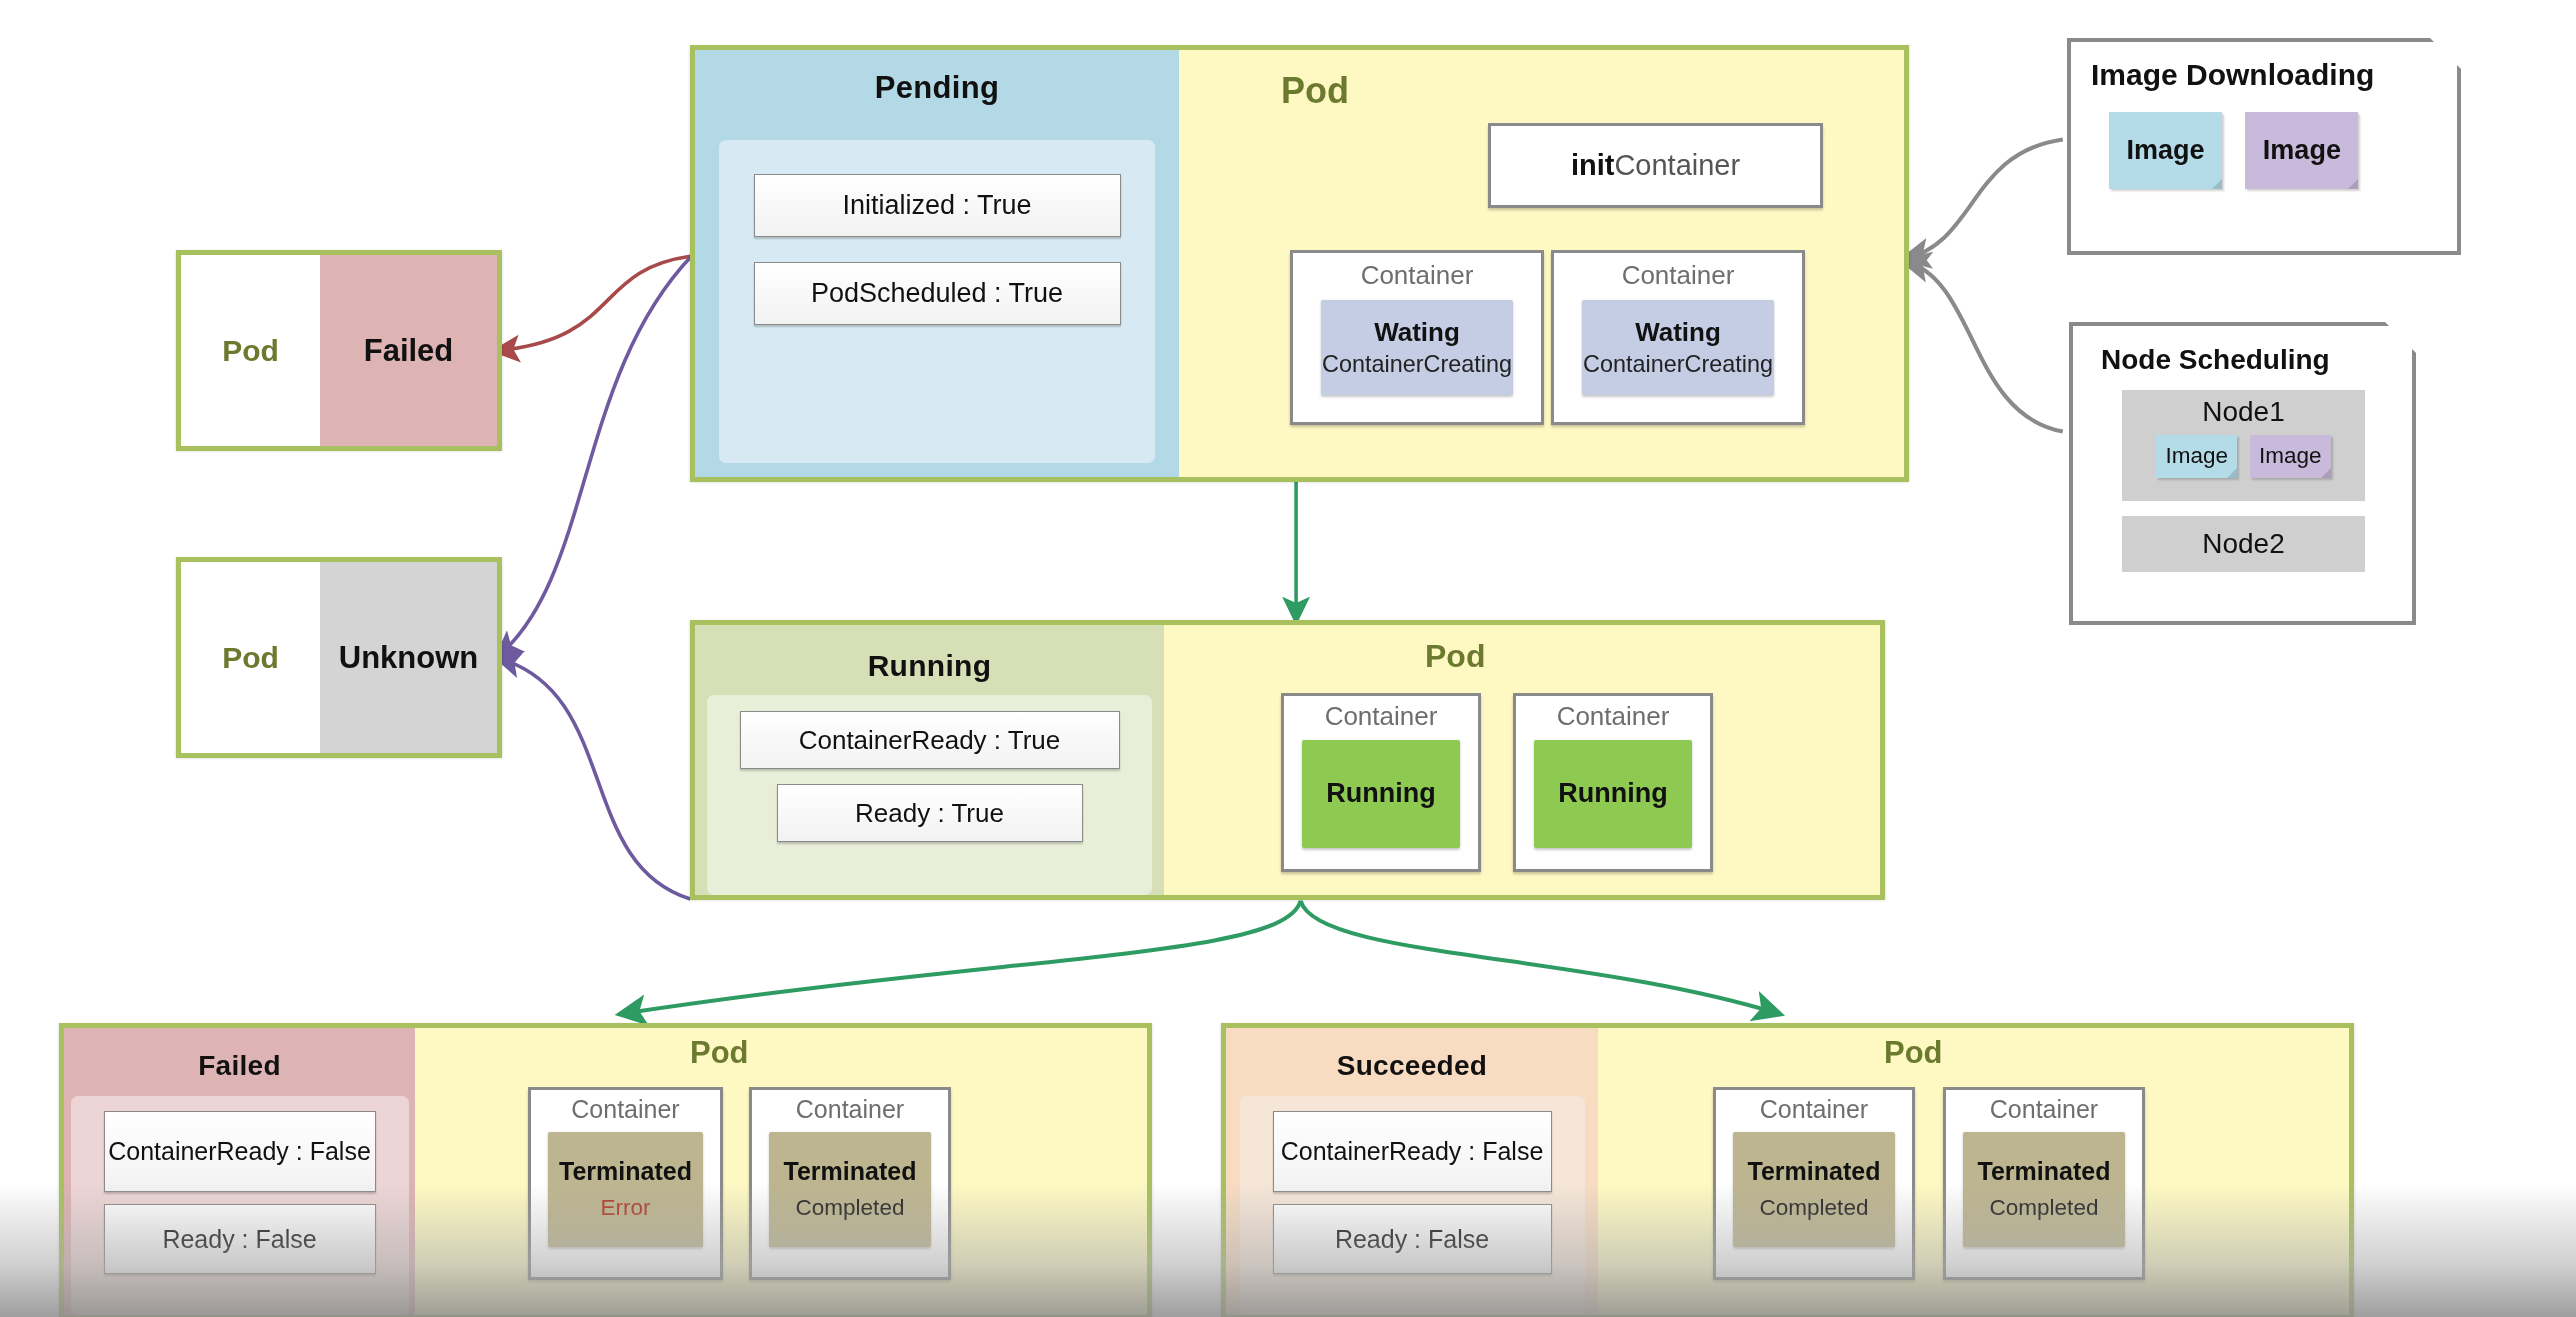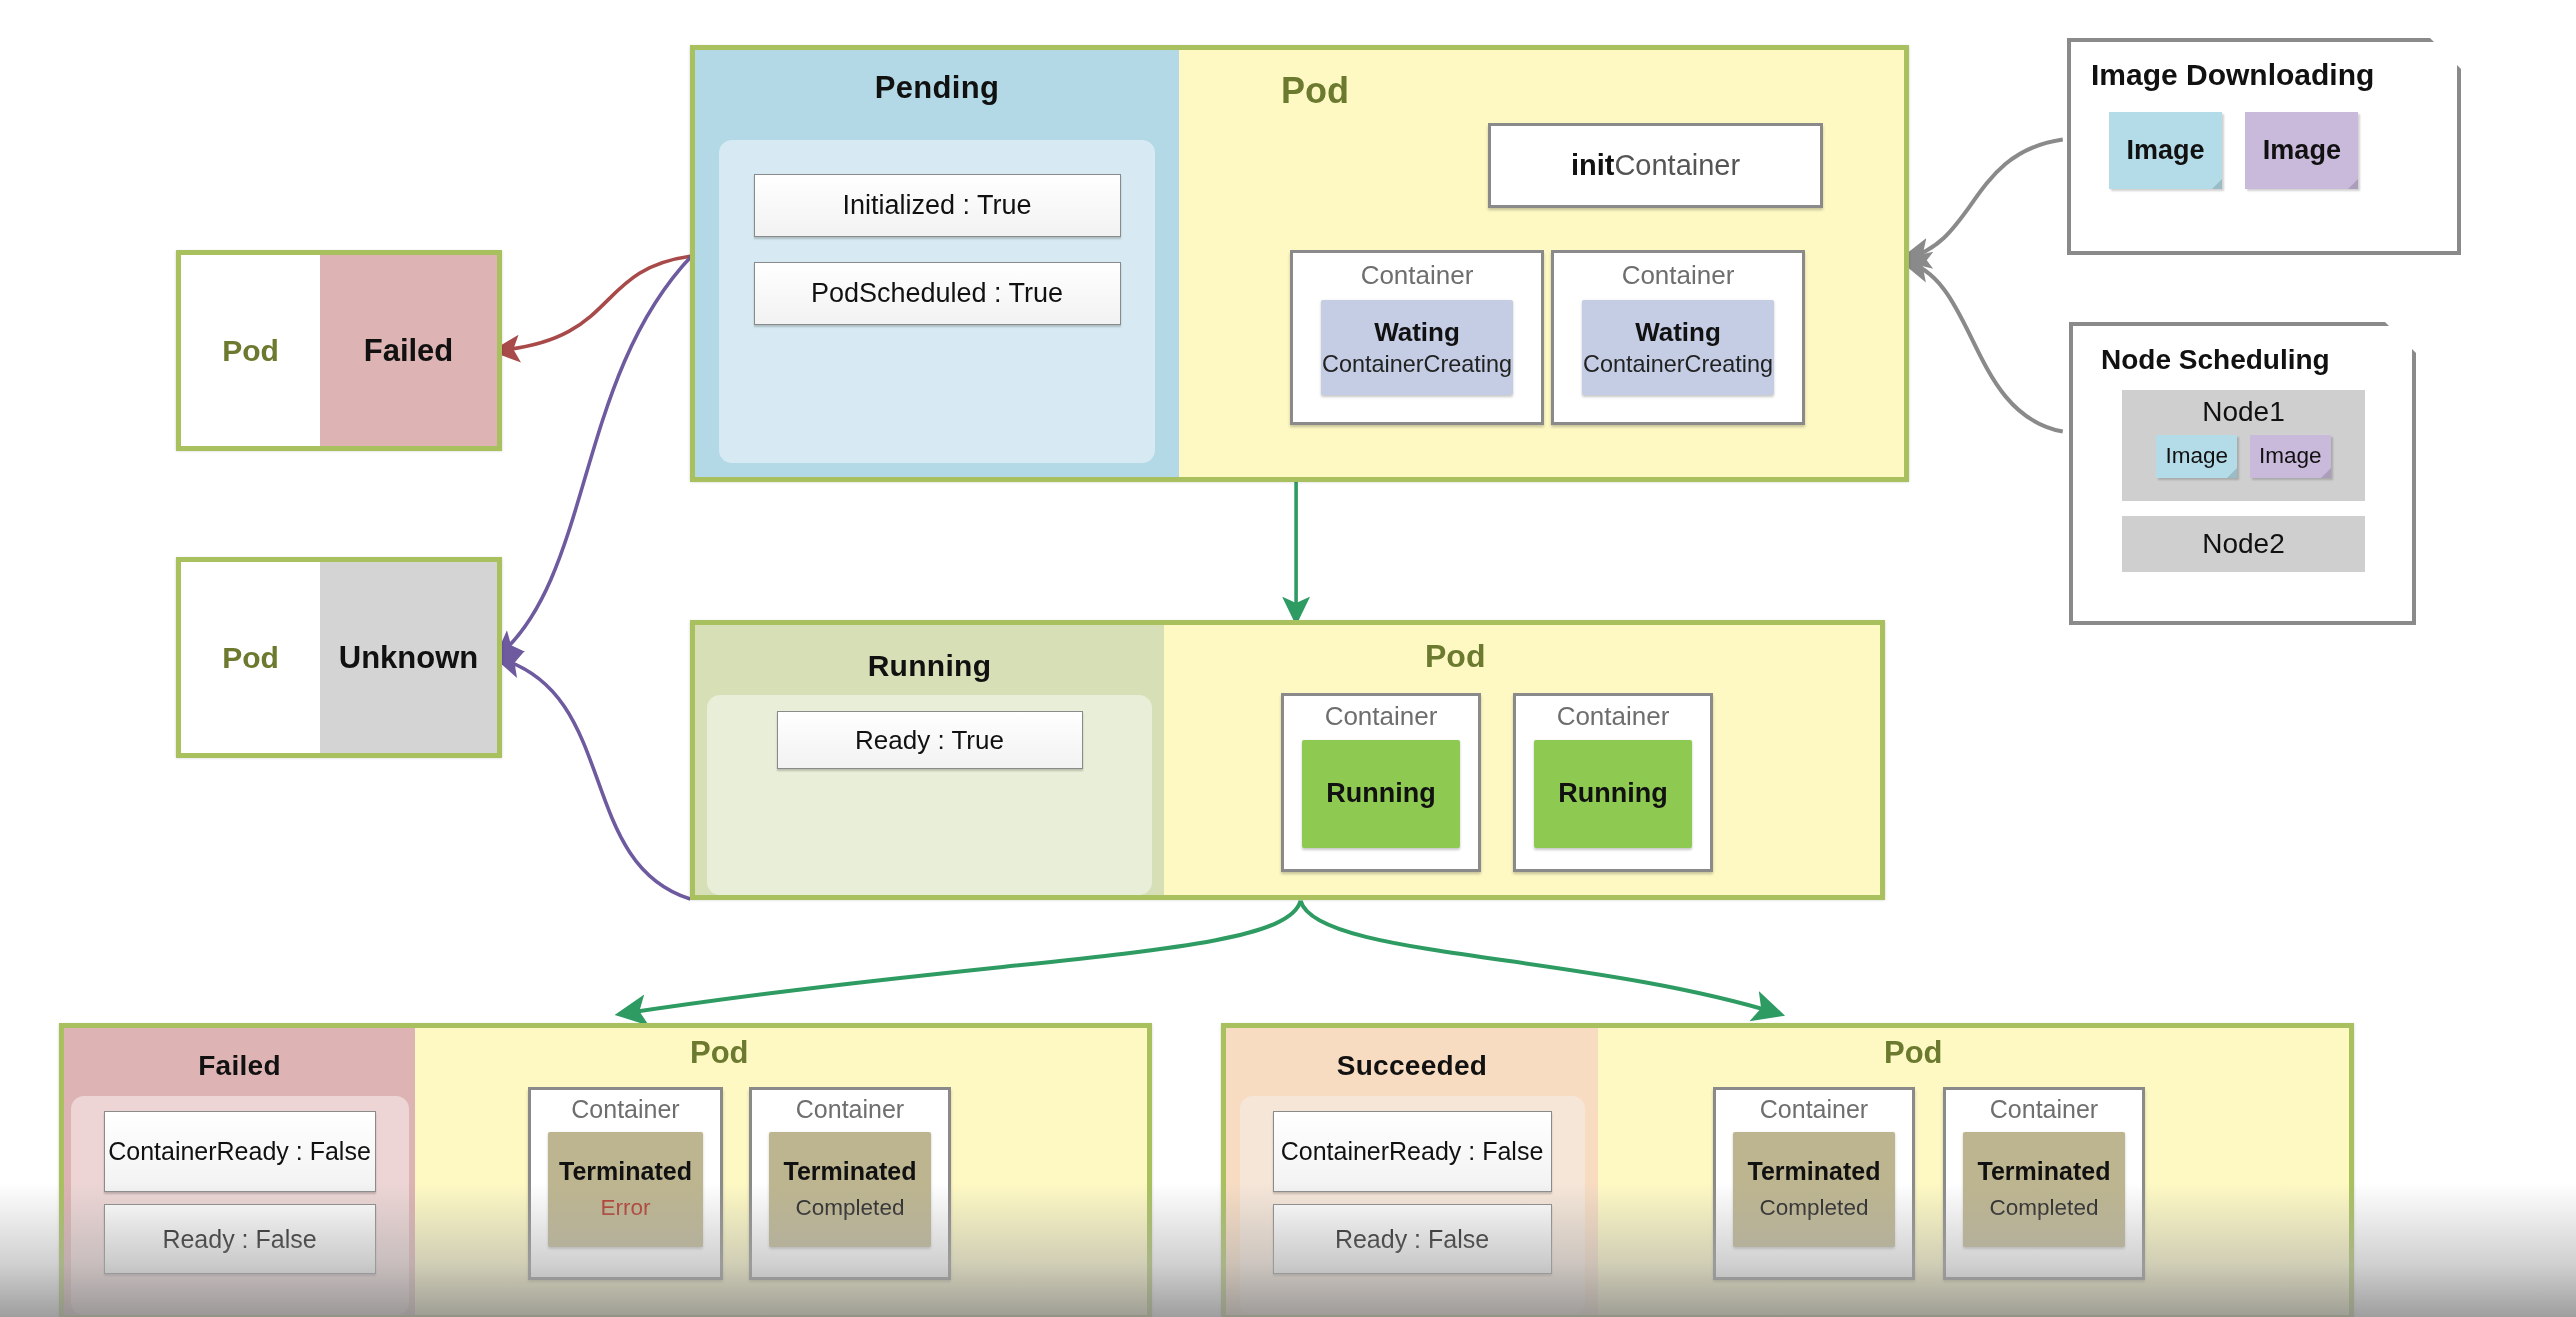--- a/index.html
+++ b/index.html
@@ -32,21 +32,21 @@
   .phase-left {
     display: flex; flex-direction: column; align-items: center;
     padding-top: 20px;
     flex: 0 0 auto;
   }
   .phase-title {
     font-weight: bold; color: #111; letter-spacing: 0.3px;
   }
   .cond-wrap {
     margin-top: 21.6px;
-    border-radius: 13px;
+    border-radius: 7px;
     padding: 14.4px 16px;
     display: flex; flex-direction: column; gap: 14.4px;
     align-items: center;
   }
   .cond-box {
     background: linear-gradient(#ffffff, #f2f2f2);
     border: 1.8px solid #8a8a8a;
     box-shadow: 0 1.8px 1.8px rgba(0,0,0,0.20);
     color: #111;
     display: flex; align-items: center; justify-content: center;
@@ -211,20 +211,21 @@
           <div class="s-sub" style="font-size:23.4px; margin-top:3.6px;">ContainerCreating</div>
         </div>
       </div>
     </div>
   </div>
 
   <div class="phase-card abs" style="left:690px; top:620px; width:1195px; height:280px;">
     <div class="phase-left" style="width:469px; background:#d6dfb5;">
       <div class="phase-title" style="font-size:30px; margin-top:3.6px;">Running</div>
       <div class="cond-wrap" style="background:#e8eed8; width:413px; margin-top:12.6px; height:180px; justify-content:flex-start; padding-top:16px; gap:14.4px;">
+        <div class="cond-box" style="width:378px; height:56px; font-size:26px;">ContainerReady : True</div>
         <div class="cond-box" style="width:304px; height:56px; font-size:26px;">Ready : True</div>
       </div>
     </div>
 
     <div class="pod-side">
       <div class="pod-label" style="left:261px; top:12.6px; font-size:32px;">Pod</div>
 
       <div class="ctr-box" style="left:117px; top:68px; width:194px; height:173px;">
         <div class="ctr-label" style="font-size:26px; margin-top:5.4px;">Container</div>
         <div class="state-chip" style="background:#8ec952; width:158px; height:108px; margin-top:7.2px;">

